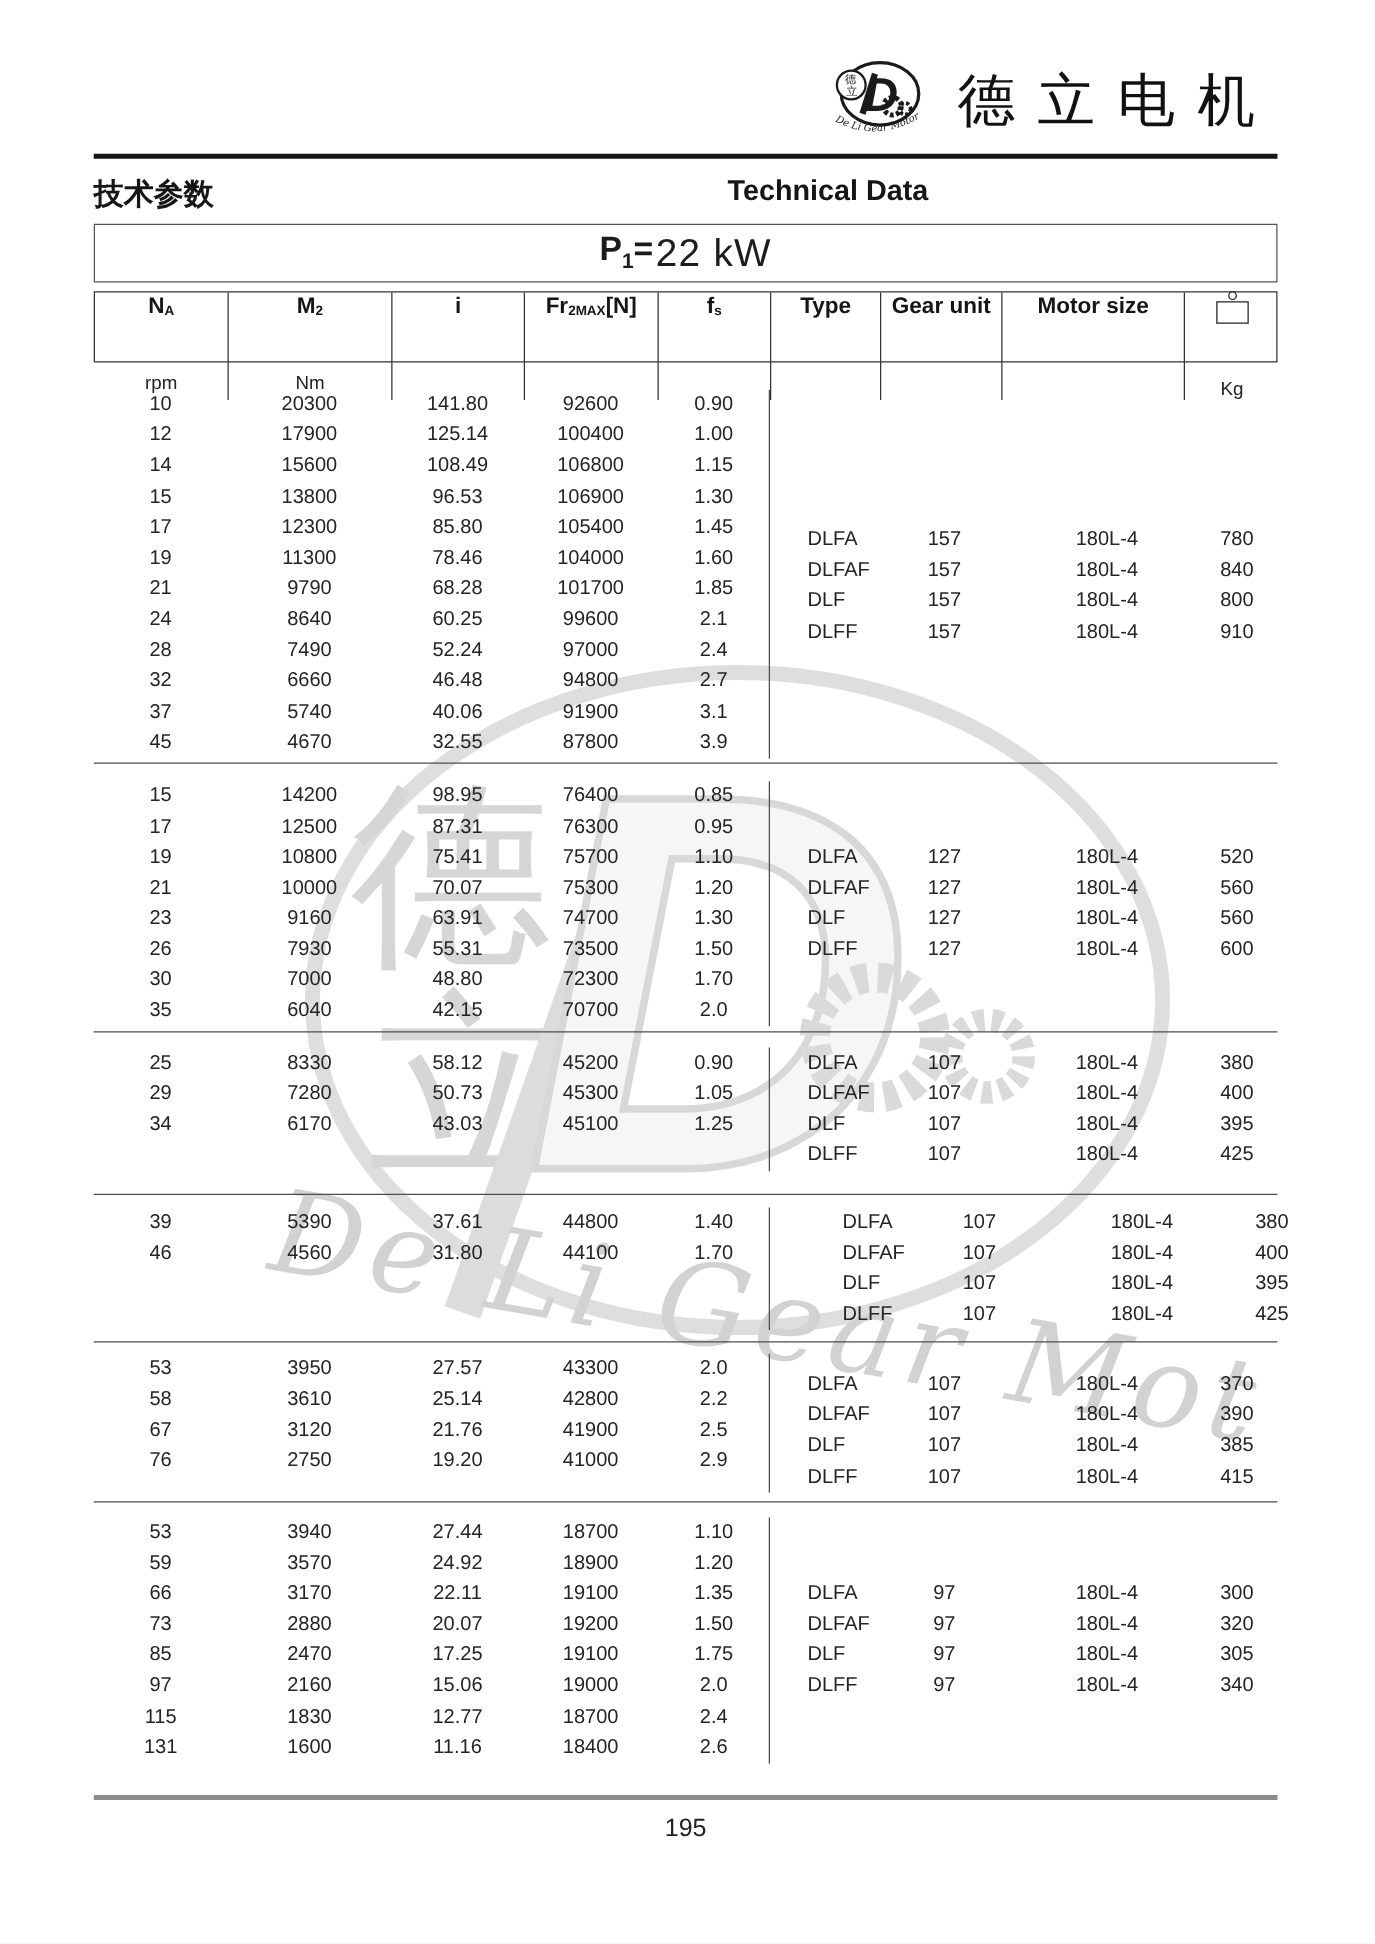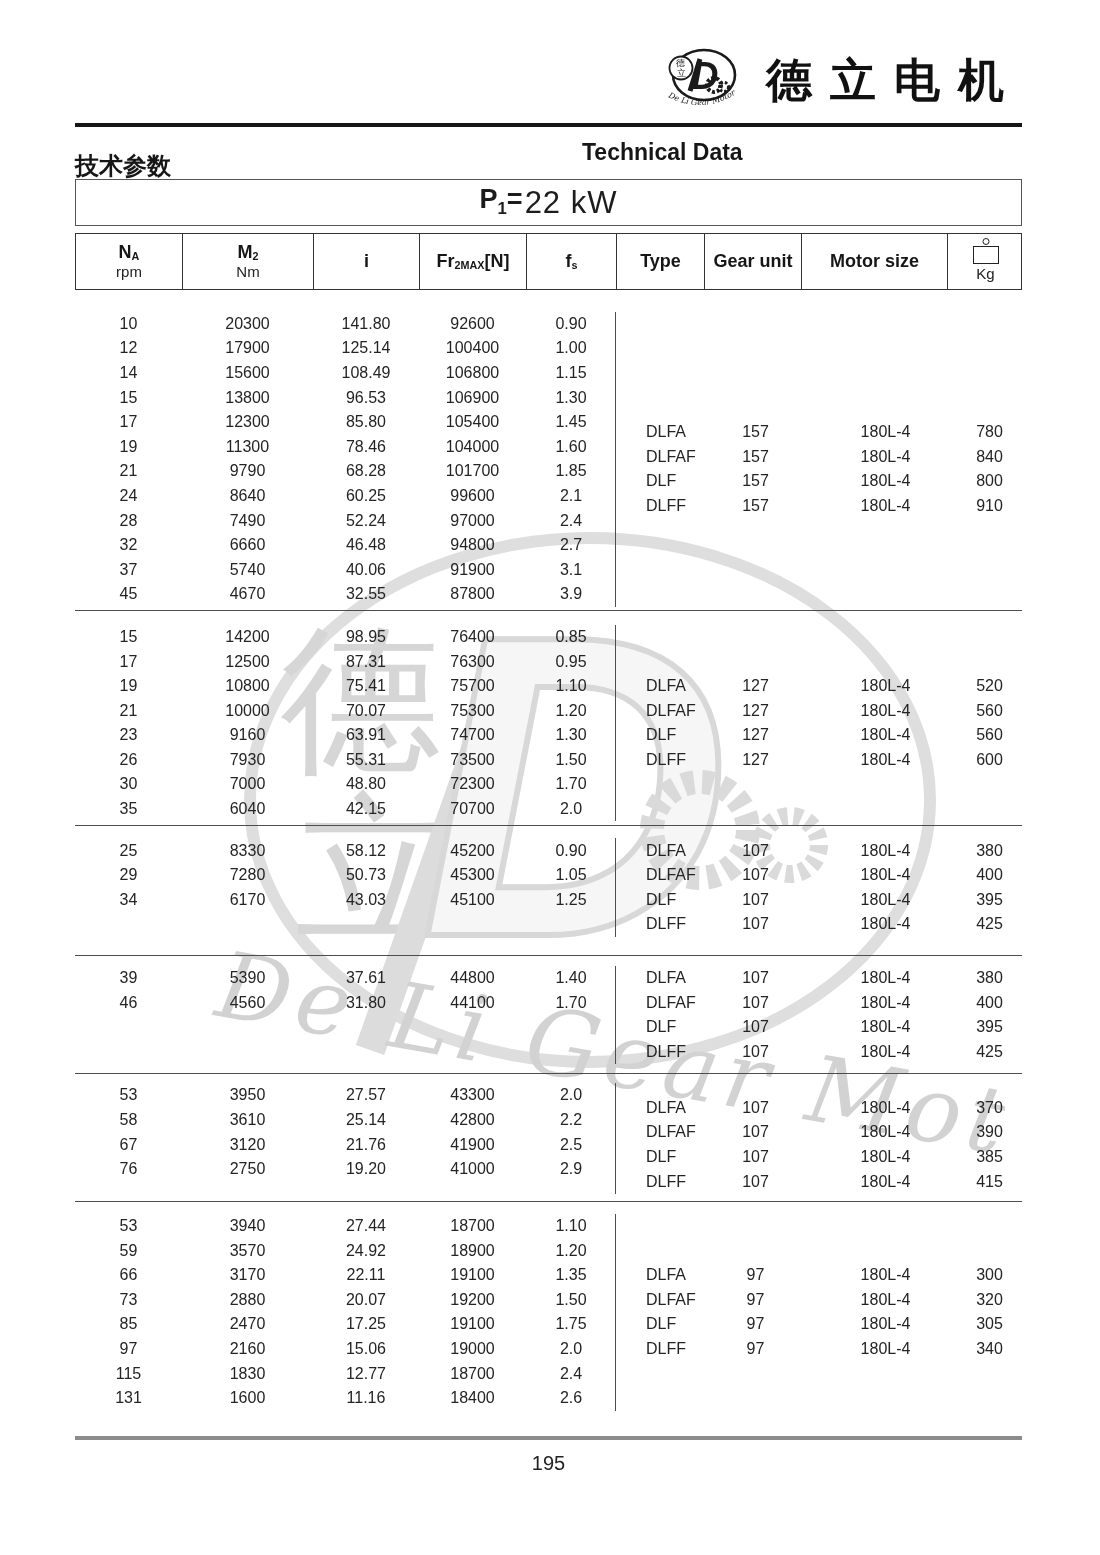--- a/index.html
+++ b/index.html
@@ -7,66 +7,66 @@
     position:relative; width:1100px; height:1555px; background:#ffffff;
     overflow:hidden; font-family:"Liberation Sans", sans-serif; color:#1c1c1c;
     margin:0 auto;
   }
   .content{position:relative; z-index:2; margin-left:75px; width:947px;}
 
   
   .brand-row{display:flex; justify-content:flex-end; align-items:center; padding-top:48px; height:70px;}
   .brand-logo{width:76px; height:72px; margin-right:26px; flex:none;}
   .brand-name{
-    font-family:"DejaVu Serif", serif; font-weight:bold; font-size:46px;
+    font-family:"DejaVu Serif", serif; font-weight:normal; font-size:46px;
     letter-spacing:18px; color:#111; white-space:nowrap; line-height:1;
     padding-bottom:6px;
   }
   .top-rule{height:3.5px; background:#161616; margin-top:5px;}
 
   
   .section-titles{position:relative; height:44px; margin-top:8px;}
-  .title-cn{position:absolute; left:0; top:15px; font-size:24px; font-weight:bold; color:#161616;}
+  .title-cn{position:absolute; left:0; top:4px; font-size:24px; font-weight:bold; color:#161616;}
   .title-en{position:absolute; left:507px; top:4px; font-size:23px; font-weight:bold; color:#161616;}
 
   
   .power-box{
     height:45px; border:1.6px solid #555; display:flex; align-items:center; justify-content:center;
     background:#fff;
   }
   .power-label{font-size:27px; font-weight:bold; line-height:1;}
   .power-label sub{font-size:62%;}
   .power-value{font-size:31px; font-weight:normal; line-height:1; margin-left:2px; letter-spacing:1px;}
 
   
   .thead{
     display:grid; grid-template-columns:107px 131px 106px 107px 90px 88px 97px 146px 75px;
     border:1.6px solid #333; height:57px; margin-top:7px; box-sizing:border-box; background:#fff;
   }
-  .hcell{border-right:1.4px solid #333; display:flex; flex-direction:column; align-items:center; justify-content:center; line-height:1.15;}
+  .hcell{border-right:1.4px solid #333; display:flex; flex-direction:column; align-items:center; line-height:1.15;gap:43px;}
   .hcell:last-child{border-right:none;}
   .h-main{font-size:18px; font-weight:bold; color:#161616;}
   .h-main sub{font-size:60%; vertical-align:-0.2em; line-height:0;}
   .h-unit{font-size:15px; color:#222; margin-top:1px;}
   .kg-icon{position:relative; width:24px; height:16px; border:1.6px solid #222; background:#fff; margin-top:7px;}
   .kg-icon::before{
     content:""; position:absolute; top:-9px; left:50%; transform:translateX(-50%);
     width:5px; height:5px; border:1.5px solid #222; border-radius:50%; background:#fff;
   }
 
   
   .tbody{margin-top:8px;}
   .block{display:flex; align-items:stretch;}
   .block.sep{border-bottom:1px solid #4d4d4d;}
   .bl-left{width:541px; flex:none; border-right:1px solid #4d4d4d; box-sizing:border-box;}
   .bl-right{flex:1;}
   .block:nth-child(1){padding:14px 0 3px;}
   .block:nth-child(2){padding:14px 0 4px;}
   .block:nth-child(3){padding:12px 0 18px;}
-  .block:nth-child(4){padding:10px 0 9px;}
+  .block:nth-child(4){padding:10px 0 9px;gap:28px;}
   .block:nth-child(5){padding:9px 0 7px;}
   .block:nth-child(6){padding:12px 0 25px;}
   .lrow{display:grid; grid-template-columns:107px 131px 106px 107px 90px; height:24.6px; align-items:center;}
   .lcell{text-align:center; font-size:16px; color:#242424;}
   .rrow{display:grid; grid-template-columns:82px 115px 145px 63px; height:24.6px; align-items:center;}
   .rcell{text-align:center; font-size:16px; color:#242424;}
   .rcell.type{text-align:left; padding-left:30px;}
 
   
   .bottom-rule{height:4px; background:#8c8c8c;}

